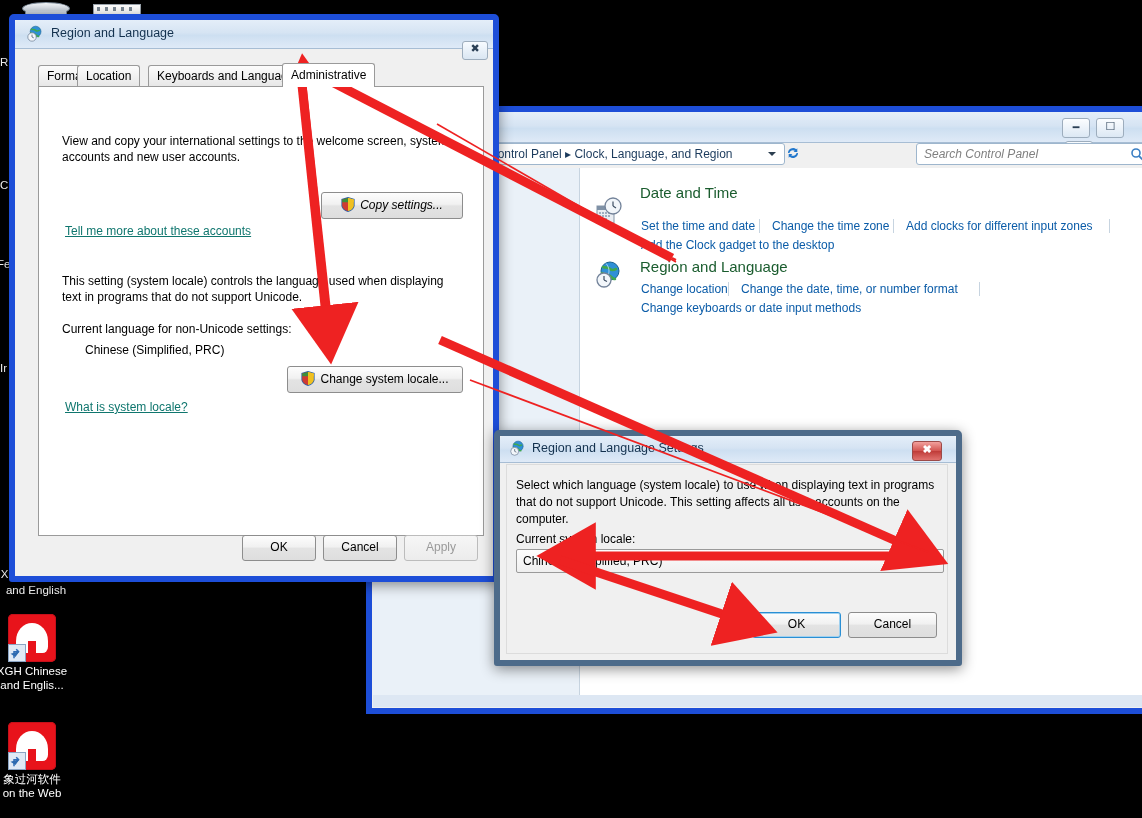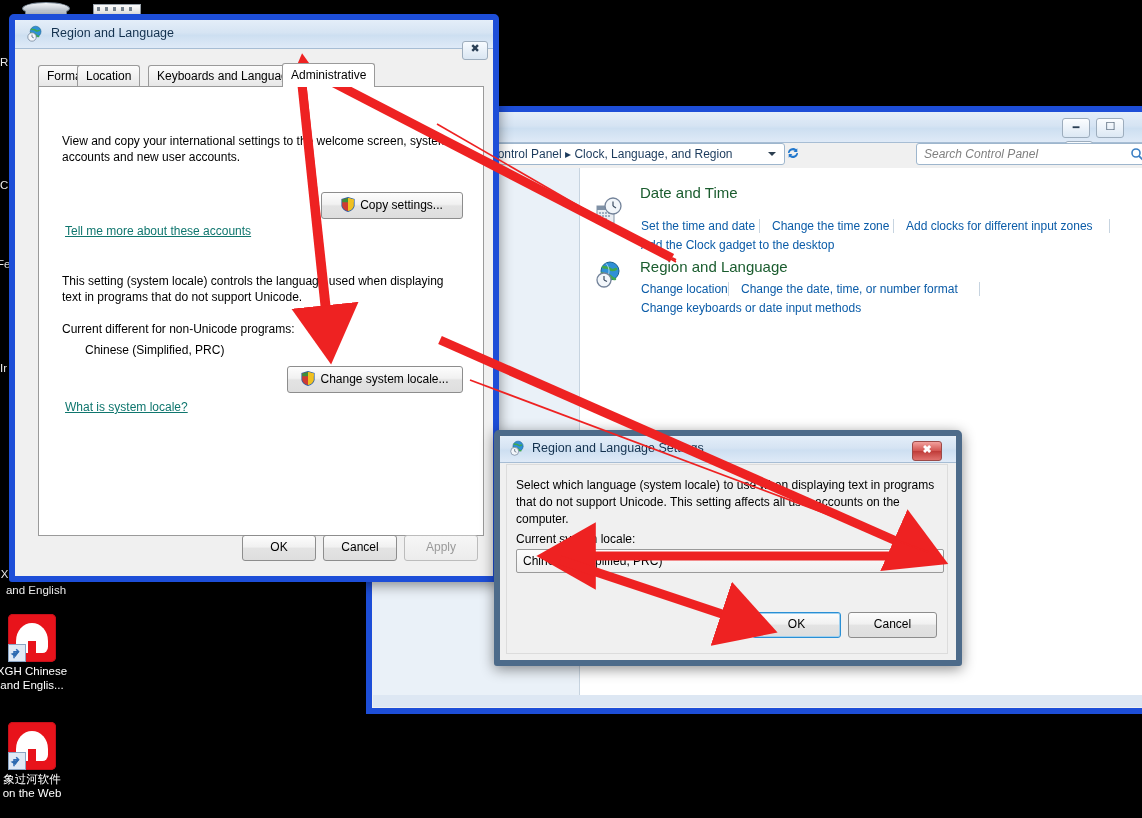--- a/index.html
+++ b/index.html
@@ -279,36 +279,36 @@
     <div class="tab active" style="left:253px;top:-2px;">
       <span>Administrative</span>
     </div>
   </div>
 
   
   <div class="panel" style="left:23px;top:66px;width:444px;height:448px;"></div>
 
   
   <div class="txt" style="left:47px;top:113px;width:392px;">View and copy your international settings to the welcome screen, system accounts and new user accounts.</div>
-  <div class="btn" style="left:306px;top:172px;width:140px;height:25px;line-height:24px;">
+  <div class="btn" style="left:306px;top:172px;width:140px;height:25px;line-height:24px;font-style:italic;">
     <span class="shield">
       <svg width="14" height="15" viewBox="0 0 14 15">
         <path d="M7 0 13.6 2v6.2C13.6 11.5 10.6 14 7 15 3.4 14 .4 11.5 .4 8.2V2z" fill="#2a5fa5"></path>
         <path d="M7 .9 12.8 2.6v5.6C12.8 11 10.2 13.2 7 14.1z" fill="#f0c020"></path>
         <path d="M7 .9 1.2 2.6v5.6C1.2 11 3.8 13.2 7 14.1z" fill="#cf3b32"></path>
         <path d="M7 .9 12.8 2.6v2.7H7z" fill="#f0c020"></path>
         <path d="M7 .9 1.2 2.6v2.7H7z" fill="#3c8f3c"></path>
       </svg>
     </span><span>Copy settings...</span>
   </div>
   <div class="link" style="left:50px;top:204px;">Tell me more about these accounts</div>
 
   
   <div class="txt" style="left:47px;top:253px;width:392px;">This setting (system locale) controls the language used when displaying text in programs that do not support Unicode.</div>
-  <div class="txt" style="left:47px;top:301px;width:392px;">Current different for non-Unicode programs:</div>
+  <div class="txt" style="left:47px;top:301px;width:392px;">Current language for non-Unicode settings:</div>
   <div class="txt" style="left:70px;top:322px;width:392px;">Chinese (Simplified, PRC)</div>
   <div class="btn" style="left:272px;top:346px;width:174px;height:25px;line-height:24px;">
     <span class="shield">
       <svg width="14" height="15" viewBox="0 0 14 15">
         <path d="M7 0 13.6 2v6.2C13.6 11.5 10.6 14 7 15 3.4 14 .4 11.5 .4 8.2V2z" fill="#2a5fa5"></path>
         <path d="M7 .9 12.8 2.6v5.6C12.8 11 10.2 13.2 7 14.1z" fill="#f0c020"></path>
         <path d="M7 .9 1.2 2.6v5.6C1.2 11 3.8 13.2 7 14.1z" fill="#cf3b32"></path>
         <path d="M7 .9 12.8 2.6v2.7H7z" fill="#f0c020"></path>
         <path d="M7 .9 1.2 2.6v2.7H7z" fill="#3c8f3c"></path>
       </svg>

